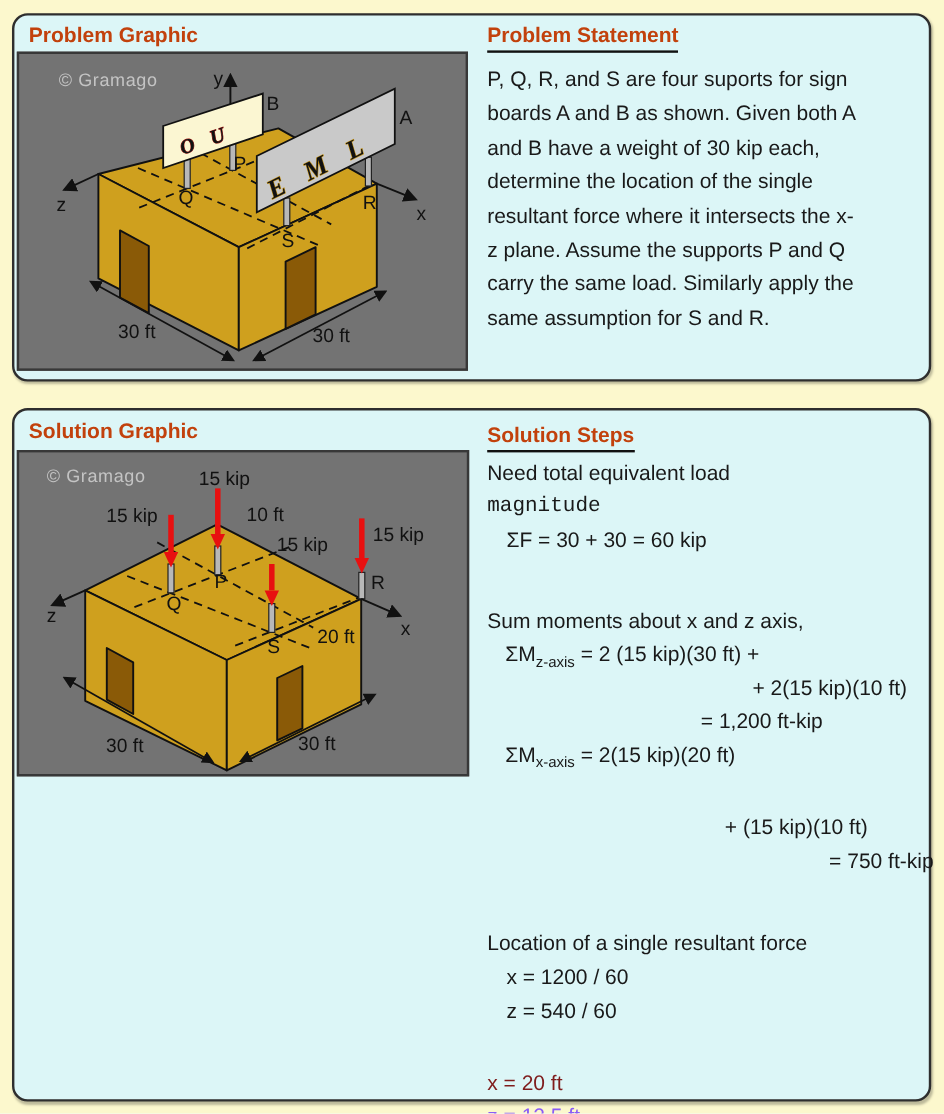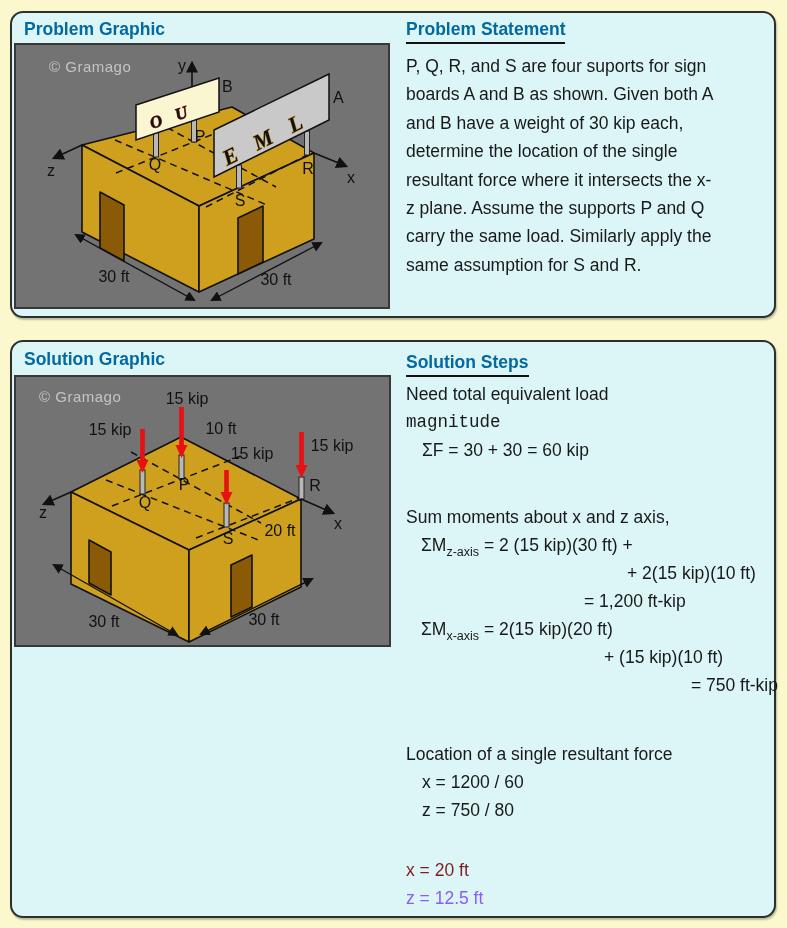--- a/index.html
+++ b/index.html
@@ -2,21 +2,21 @@
 <html><head>
 <meta charset="utf-8">
 <style>
   html,body{margin:0;padding:0;}
   .page{position:relative;width:787px;height:928px;background:#FCF8CD;overflow:hidden;
         font-family:"Liberation Sans",sans-serif;color:#191919;}
   .panel{position:absolute;left:10px;width:762px;background:#DCF6F7;
          border:2px solid #2e2e2e;border-radius:13px;box-shadow:1px 2px 2px rgba(0,0,0,.25);}
   .panel1{top:11px;height:303px;}
   .panel2{top:340px;height:574px;}
-  .ptitle{position:absolute;margin:0;font-size:17.5px;font-weight:bold;color:#0369a1;}
+  .ptitle{position:absolute;margin:0;font-size:17.5px;font-weight:bold;color:#c2410c;}
   .ptitle.ul{border-bottom:2px solid #111;padding-bottom:2px;}
   .gbox{position:absolute;left:2px;background:#737373;border:2px solid #383838;}
   .gbox1{top:30px;width:372px;height:262px;}
   .gbox2{top:33px;width:373px;height:268px;}
   .textblock{position:absolute;left:394px;width:372px;font-size:17.5px;line-height:28.4px;color:#191919;}
   .steps{line-height:28px;}
   .sline sub{font-size:12.5px;line-height:0;}
   svg{display:block;}
   svg text{font-family:"Liberation Sans",sans-serif;fill:#111;}
   .wm{fill:#c4c4c4;font-size:15px;letter-spacing:.5px;}
@@ -179,24 +179,24 @@
     <div class="textblock steps" style="top:38px;">
         <div class="sline" style="padding-left: 0px;"><span>Need total equivalent load</span></div>
         <div class="sline" style="padding-left: 0px; font-family: Liberation Mono, monospace;"><span>magnitude</span></div>
         <div class="sline" style="padding-left: 16px;"><span>ΣF = 30 + 30 = 60 kip</span></div>
         <div class="sline" style="height: 39px;"></div>
         <div class="sline" style="padding-left: 0px;"><span>Sum moments about x and z axis,</span></div>
         <div class="sline" style="padding-left: 15px;"><span>ΣM</span><sub>z-axis</sub><span> = 2 (15 kip)(30 ft) +</span></div>
         <div class="sline" style="padding-left: 221px;"><span>+ 2(15 kip)(10 ft)</span></div>
         <div class="sline" style="padding-left: 178px;"><span>= 1,200 ft-kip</span></div>
         <div class="sline" style="padding-left: 15px;"><span>ΣM</span><sub>x-axis</sub><span> = 2(15 kip)(20 ft)</span></div>
-        <div class="sline" style="padding-left: 198px;"><span>+ (15 kip)(10 ft)</span></div>
+        <div class="sline" style="padding-left: 198px; margin-top: 32px;"><span>+ (15 kip)(10 ft)</span></div>
         <div class="sline" style="padding-left: 174px; text-align: right;"><span>= 750 ft-kip</span></div>
         <div class="sline" style="height: 41px;"></div>
         <div class="sline" style="padding-left: 0px;"><span>Location of a single resultant force</span></div>
         <div class="sline" style="padding-left: 16px;"><span>x = 1200 / 60</span></div>
-        <div class="sline" style="padding-left: 16px;"><span>z = 750 / 80</span></div>
+        <div class="sline" style="padding-left: 16px;"><span>z = 540 / 60</span></div>
         <div class="sline" style="height: 32px;"></div>
         <div class="sline" style="padding-left: 0px; color: #7f1d1d;"><span>x = 20 ft</span></div>
         <div class="sline" style="padding-left: 0px; color: #8b5cf6;"><span>z = 12.5 ft</span></div>
       </div>
   </section>
 </div>
 
 </body></html>

